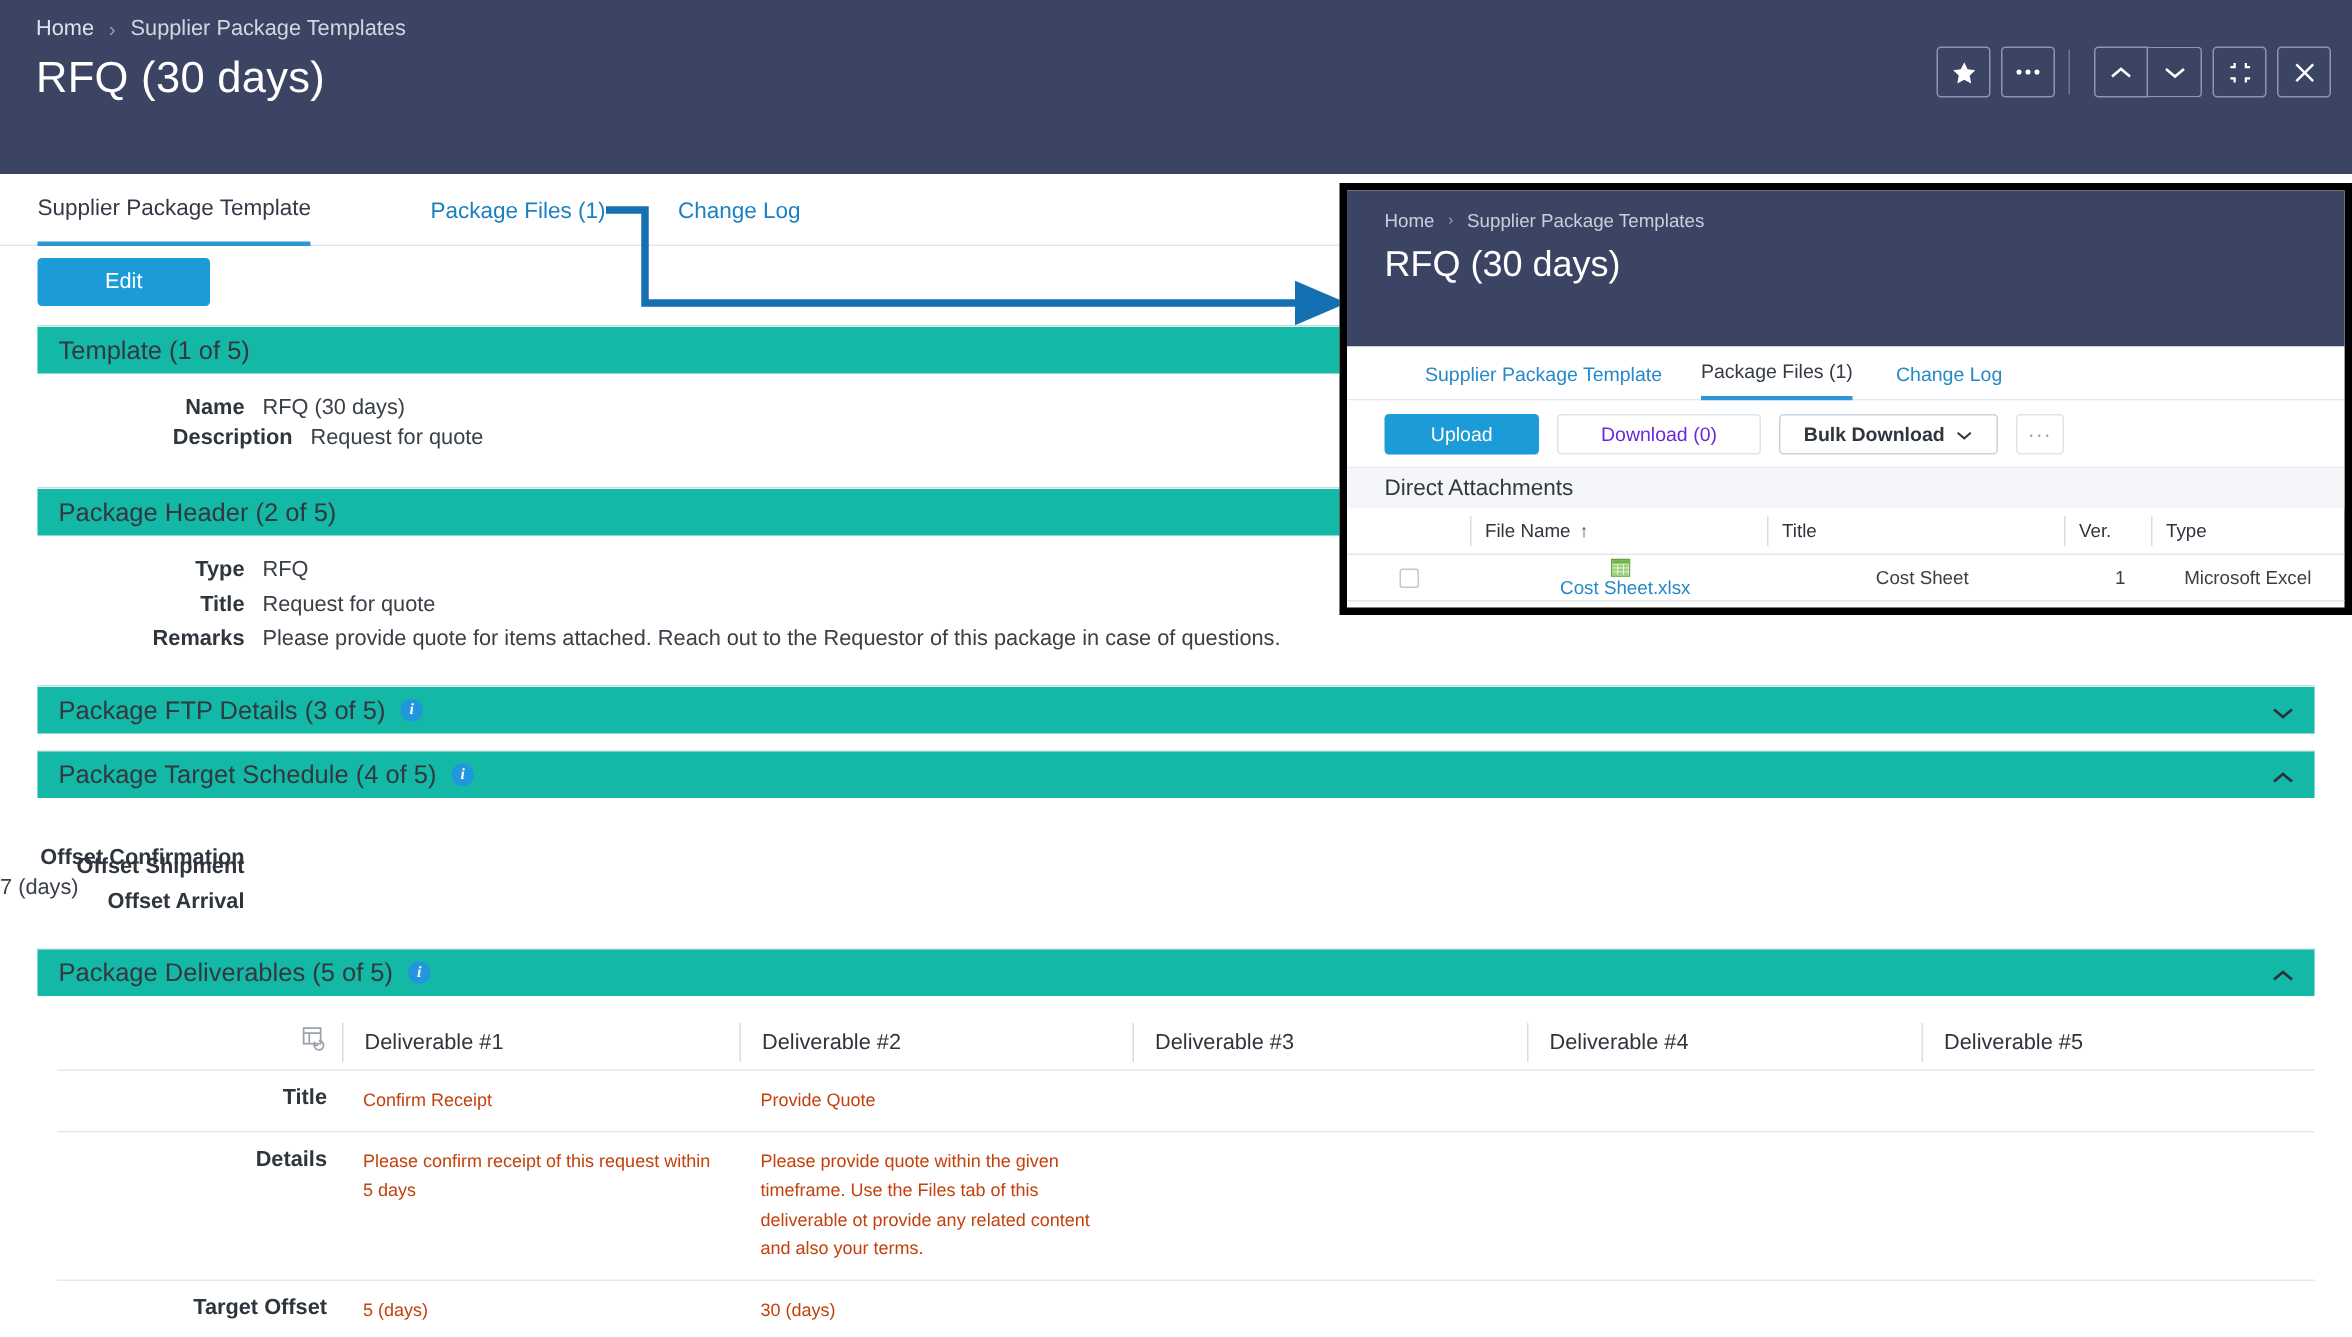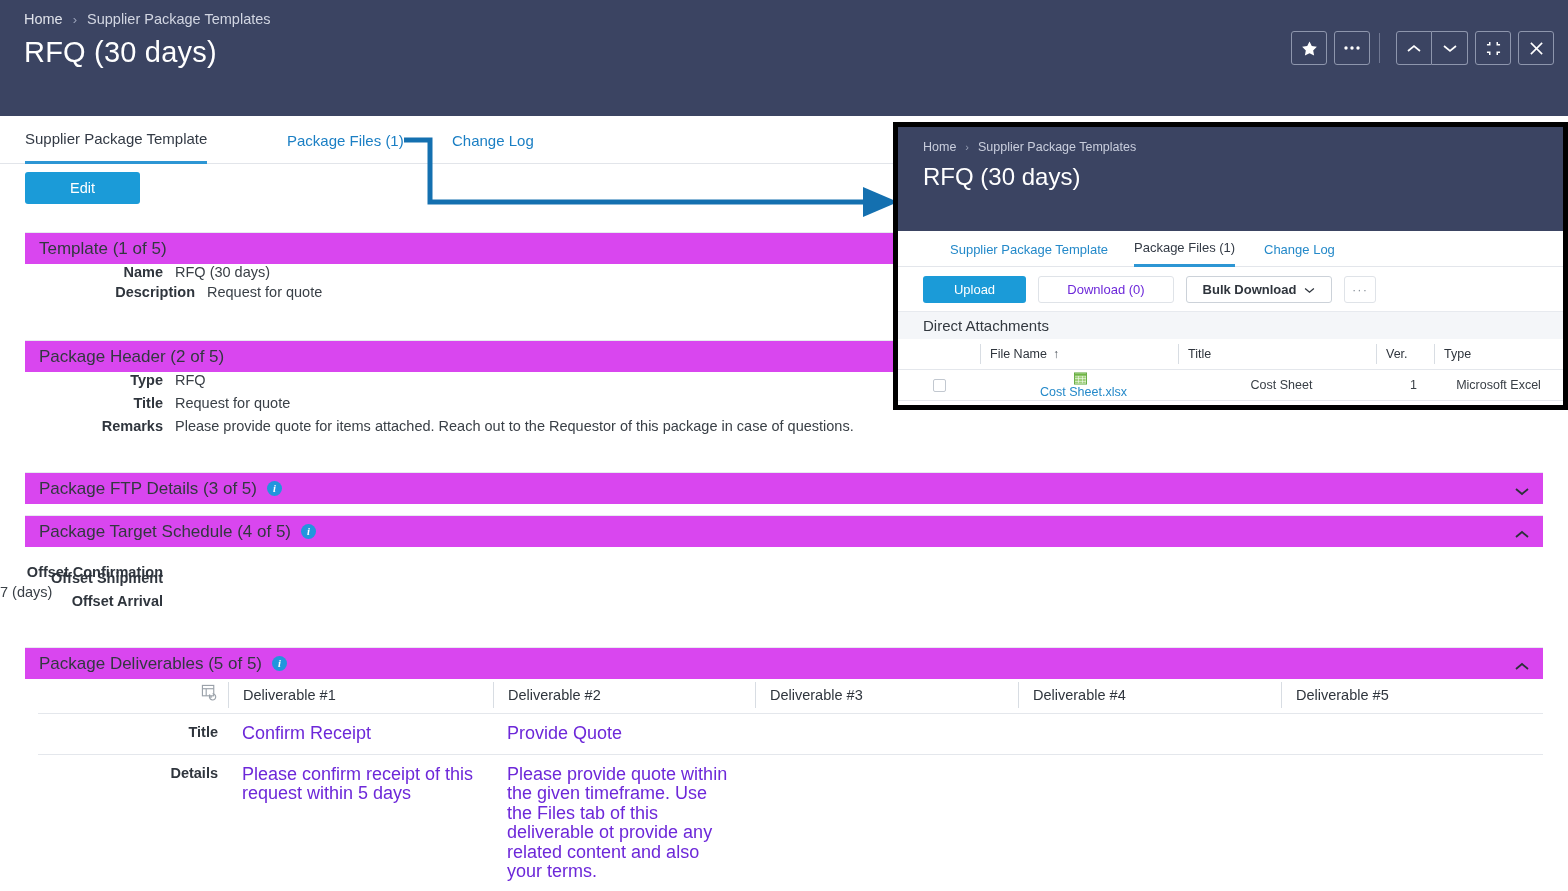--- a/index.html
+++ b/index.html
@@ -64,22 +64,22 @@
   
   .edit-btn {
     position:absolute; left:25px; top:172px; width:115px; height:32px;
     background:#1b9bd8; color:#fff; border:none; border-radius:3px;
     font-size:14.5px; font-family:inherit; cursor:pointer;
   }
 
   
   .section-head {
     position:absolute; left:25px; width:1518px; height:32px;
-    background:#d946ef; border-top:1px solid #e7eaef;
-    display:flex; align-items:center; padding:0 14px 0 14px;margin-top:15px;
+    background:#14b8a6; border-top:1px solid #e7eaef;
+    display:flex; align-items:center; padding:0 14px 0 14px;
   }
   .section-head .sh-title {
     font-size:17px; color:#32383f; font-weight:400; white-space:nowrap;
   }
   .info-dot {
     display:inline-flex; width:15px; height:15px; border-radius:50%;
     background:#2196dd; color:#fff; font-size:10.5px; font-weight:bold;
     align-items:center; justify-content:center; margin-left:10px;
     font-family:"Liberation Serif", serif; font-style:italic;
   }
@@ -103,21 +103,21 @@
     display:flex; align-items:center; border-left:1px solid #d8dde3;
   }
   .dt-lead { width:190px; display:flex; justify-content:flex-end;
              align-items:center; padding-right:10px; }
   .dt-row { display:flex; border-top:1px solid #e4e7ec; }
   .dt-lcell {
     width:190px; text-align:right; padding:10px 10px 10px 0;
     font-size:14.5px; color:#2f353d; font-weight:bold; white-space:nowrap;
   }
   .dt-cell {
-    padding:10px 18px 10px 14px; font-size:18px; color:#6d28d9; line-height:19.5px;
+    padding:10px 18px 10px 14px; font-size:12px; color:#c2410c; line-height:19.5px;
   }
   .col1 { width:265px; } .col2 { width:262px; } .col3 { width:263px; }
   .col4 { width:263px; } .col5 { width:262px; }
 
   
   .annot { position:absolute; left:0; top:0; width:1568px; height:891px;
            pointer-events:none; }
 
   
   .overlay {

